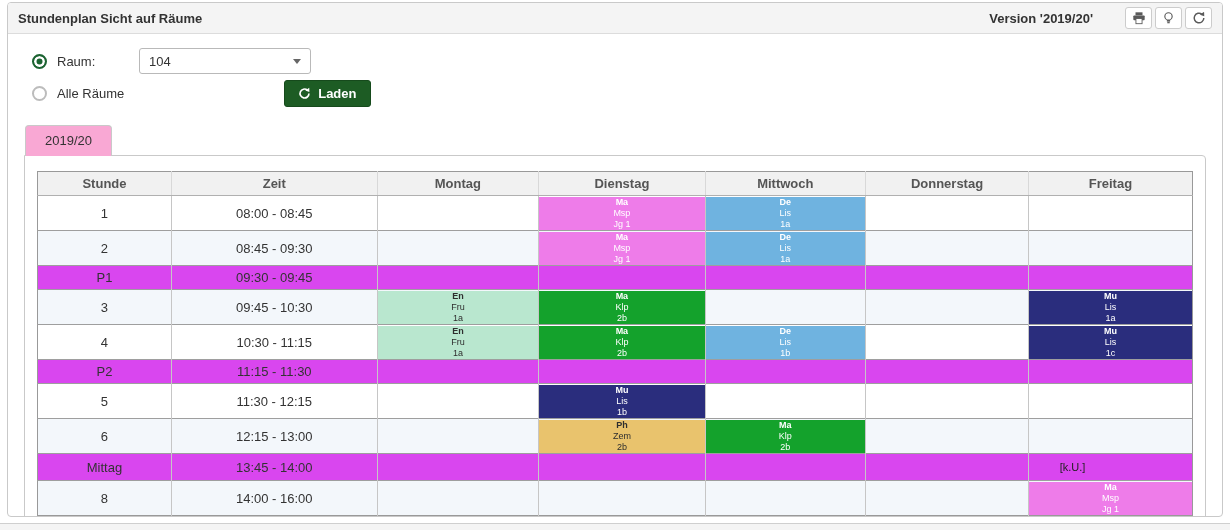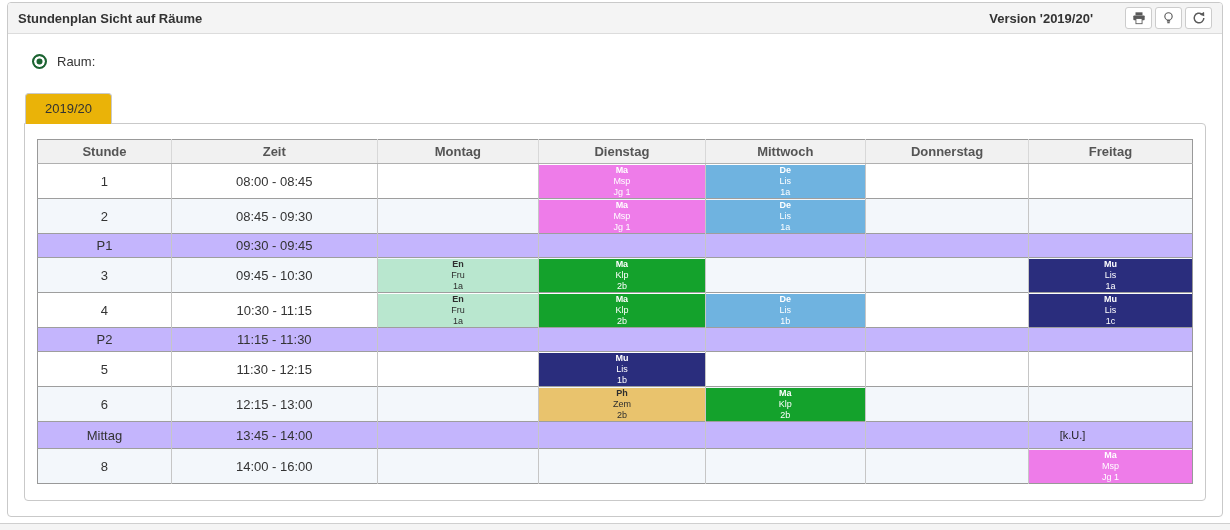--- a/index.html
+++ b/index.html
@@ -32,39 +32,39 @@
             font-size:13px; color:#333; cursor:pointer; }
   .select .caret { margin-left:auto; width:0; height:0; border-left:4px solid transparent;
                    border-right:4px solid transparent; border-top:5px solid #666; }
   .btn-laden { margin-left:160px; background:#1d5c24; color:#fff; border:1px solid #164a1c;
                border-radius:3px; font-size:13px; font-weight:bold; padding:5px 13px;
                display:flex; align-items:center; gap:7px; cursor:pointer; }
 
   
   .tab-area { padding:12px 16px 0 16px; }
   .tab-strip { display:flex; position:relative; z-index:2; }
-  .tab { background:#eab308; border:1px solid #c9c9c9; border-bottom:none;
+  .tab { background:#f9a8d4; border:1px solid #c9c9c9; border-bottom:none;
          border-radius:4px 4px 0 0; padding:7px 19px 8px 19px; font-size:13px;
          color:#333; margin-left:1px; position:relative; top:1px; cursor:pointer; }
   .tab-panel { border:1px solid #c9c9c9; border-radius:0 4px 4px 4px; background:#fff;
                padding:15px 12px 16px 12px; position:relative; z-index:1; }
 
   
   table.tt { width:100%; border-collapse:collapse; border:1px solid #999; table-layout:fixed; }
   .tt th { background:#f1f1f1; color:#555; font-weight:bold; font-size:13px;
            height:24px; border-bottom:1px solid #b0b0b0; border-right:1px solid #d8d8d8; }
   .tt th:last-child { border-right:none; }
   .tt td { border-right:1px solid #c6c6c6; border-top:1px solid #9e9e9e;
            padding:0; vertical-align:middle; overflow:hidden; }
   .tt td:last-child { border-right:none; }
   .tt tr.lesson  { height:35px; }
   .tt tr.pause   { height:24px; }
   .tt tr.mittag  { height:27px; }
   .tt tr.stripe td { background:#f3f7fb; }
-  .tt tr.pause td, .tt tr.mittag td { background:#c4b5fd; }
+  .tt tr.pause td, .tt tr.mittag td { background:#d946ef; }
   .td-stunde, .td-zeit { font-size:13px; color:#333; text-align:center; }
   .lesson-block { height:100%; width:100%; display:flex; flex-direction:column;
                   justify-content:flex-start; align-items:center; font-size:9px;
                   line-height:11px; color:#2e2e2e; }
   .lesson-block.light { color:#fff; }
   .lesson-block .subj { font-weight:bold; }
   .lesson-block .grp.b { font-weight:normal; }
   .note-cell { font-size:11px; color:#222; text-align:center; display:block;
                transform:translateX(-38px); }
 
@@ -101,20 +101,35 @@
           <path d="M13.8 0.8 L14 6 L9 4.4 Z" fill="#5a5a5a"></path>
         </svg>
       </span>
     </span>
   </div>
 
   <div class="controls">
     <div class="ctl-row">
       <span class="radio sel"></span>
       <span class="ctl-label">Raum:</span>
+      <span class="select">
+        <span>104</span>
+        <span class="caret"></span>
+      </span>
+    </div>
+    <div class="ctl-row">
+      <span class="radio"></span>
+      <span class="ctl-label" style="width:auto">Alle Räume</span>
+      <span class="btn-laden">
+        <svg width="13" height="13" viewBox="0 0 16 16">
+          <path d="M13.5 8a5.5 5.5 0 1 1-2.1-4.3" fill="none" stroke="#fff" stroke-width="2"></path>
+          <path d="M13.8 0.8 L14 6 L9 4.4 Z" fill="#fff"></path>
+        </svg>
+        <span>Laden</span>
+      </span>
     </div>
   </div>
 
   <div class="tab-area">
     <div class="tab-strip">
       <span class="tab">2019/20</span>
     </div>
     <div class="tab-panel">
       <table class="tt">
         <colgroup id="tt-cols">

